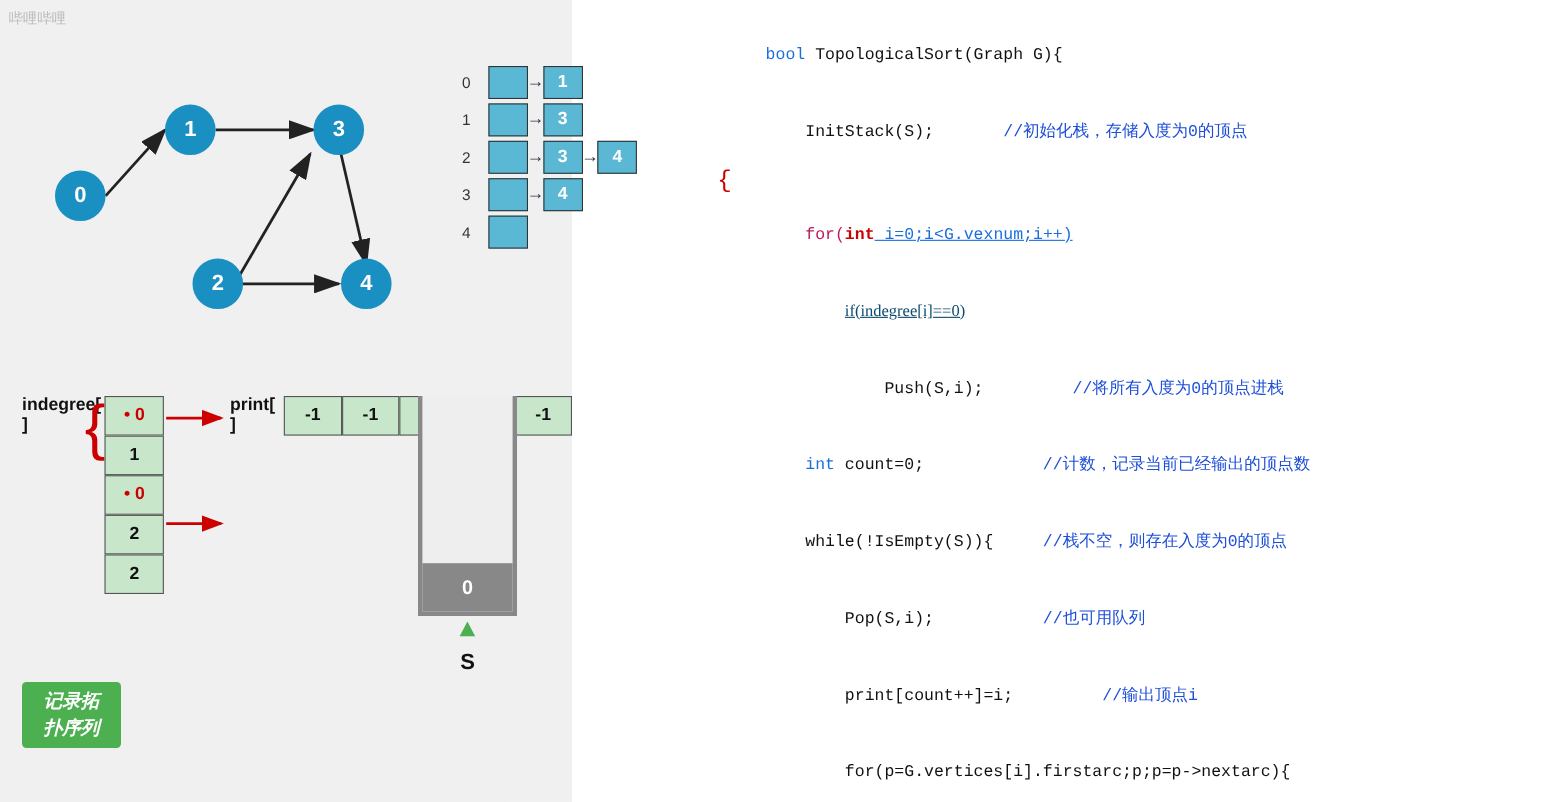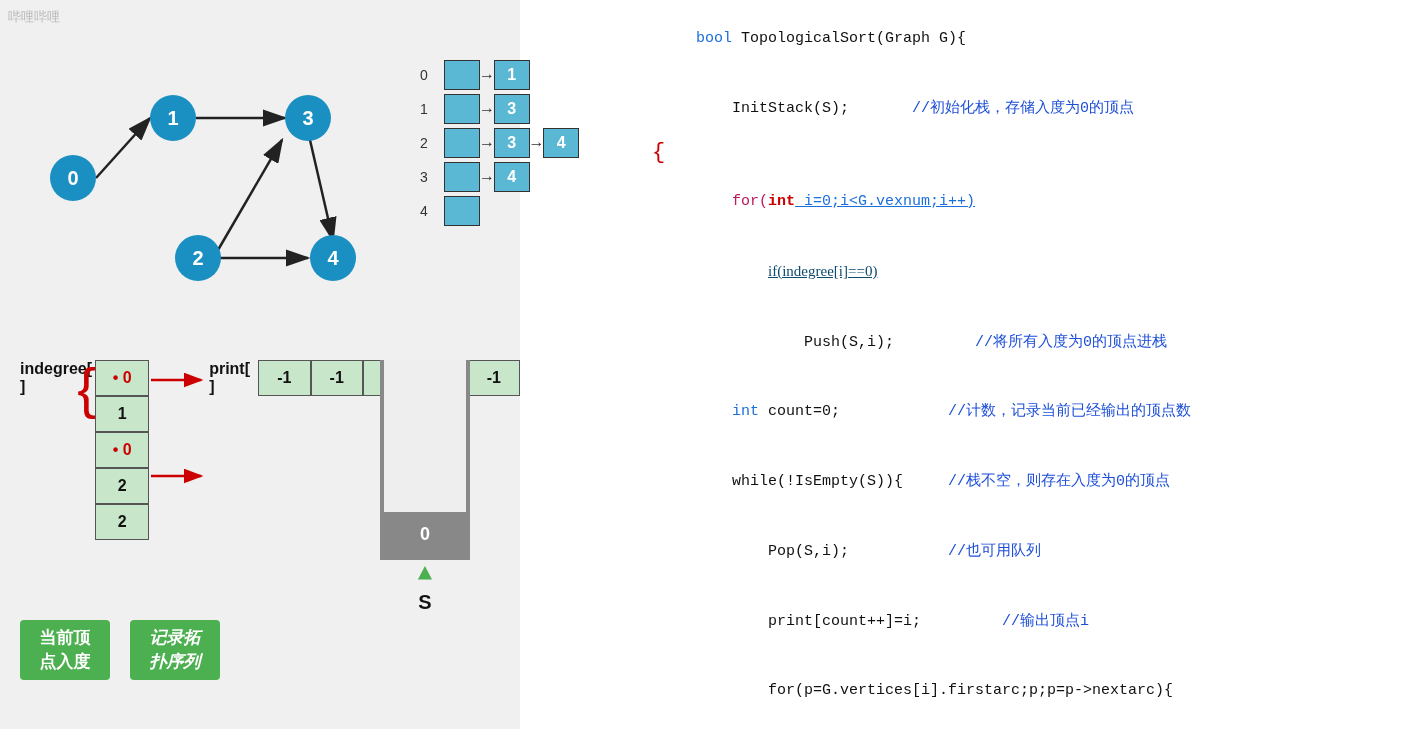--- a/index.html
+++ b/index.html
@@ -40,21 +40,21 @@
     }
 
     
     .right-panel {
       position: absolute;
       left: 640px;
       top: 0;
       width: 761px;
       height: 729px;
       background: #fff;
-      padding: 4px 20px;
+      padding: 16px 20px;
       overflow: hidden;
     }
 
     .code-line {
       font-size: 15px;
       line-height: 1.55;
       white-space: pre;
       font-family: 'Courier New', Courier, monospace;
     }
 
@@ -353,21 +353,20 @@
     <div class="stack-container">
       <div class="stack-item">0</div>
     </div>
     <div style="display:flex; flex-direction:column; align-items:center;">
       <span style="color:#4caf50; font-size:24px;">▲</span>
       <div class="stack-label">S</div>
     </div>
   </div>
 
   <div class="green-labels-row">
-    <div class="green-label" style="width:90px;">当前顶<br>点入度</div>
     <div class="green-label" style="width:90px; font-style:italic;">记录拓<br>扑序列</div>
   </div>
 
 </div>
 
 <div class="right-panel">
 
   <div class="code-line">
     <span class="code-blue">bool </span><span class="code-black">TopologicalSort(Graph G){</span>
   </div>

